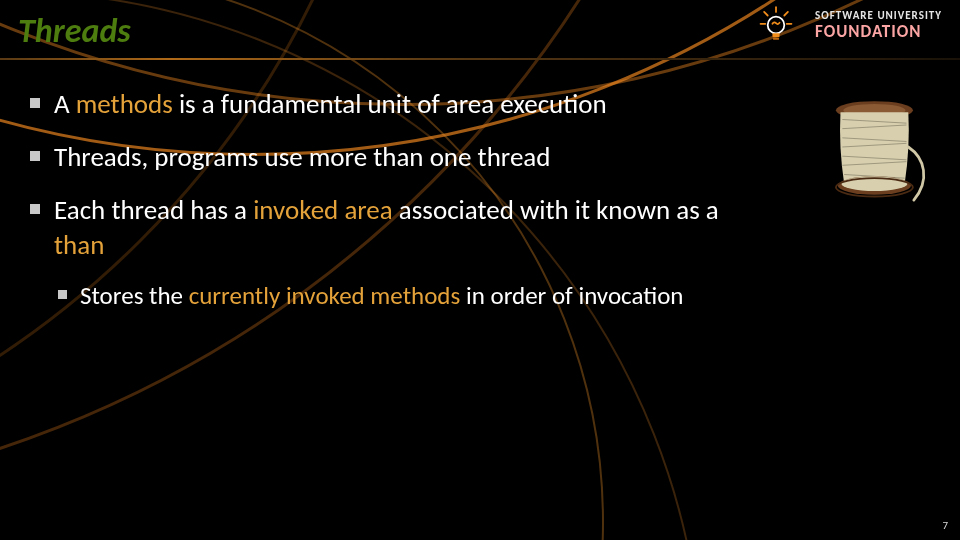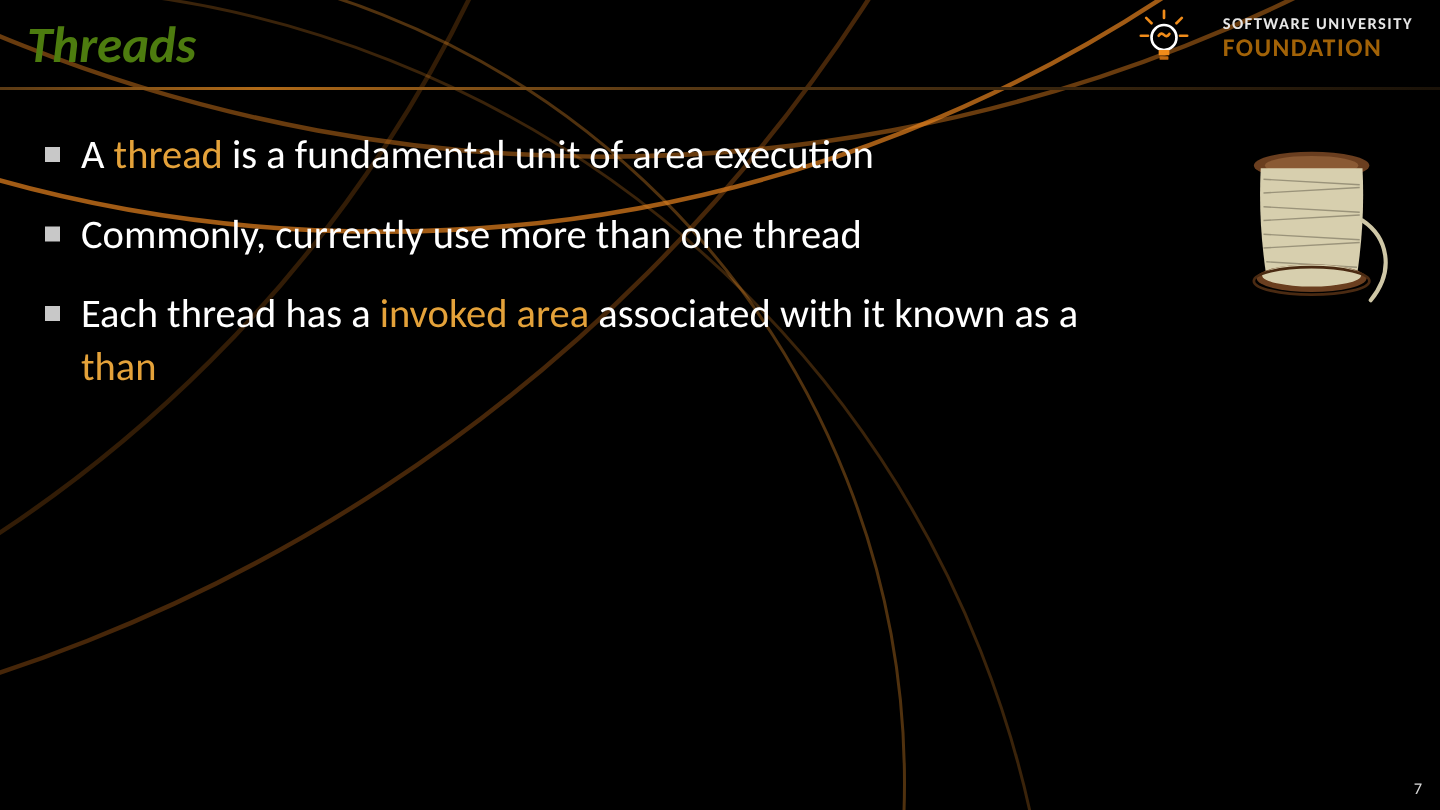--- a/index.html
+++ b/index.html
@@ -41,21 +41,21 @@
 
   .logo{
     position:absolute;
     right:18px;top:6px;
     display:flex;align-items:center;gap:20px;
     color:#f3f3f3;
   }
   .logo svg{width:38px;height:38px;display:block}
   .logo .text{line-height:1;}
   .logo .l1{font-size:11px;letter-spacing:1px;font-weight:600;color:#e6e6e6}
-  .logo .l2{font-size:17px;font-weight:800;letter-spacing:1px;color:#a16207;margin-top:2px}
+  .logo .l2{font-size:17px;font-weight:800;letter-spacing:1px;color:#fca5a5;margin-top:2px}
 
   .content{
     position:absolute;
     left:26px;top:86px;right:26px;
     font-size:27px;
     line-height:1.3;
   }
   .b1{
     position:relative;
     padding-left:28px;
@@ -143,28 +143,31 @@
     <ellipse cx="55" cy="102" rx="40" ry="10" fill="#6a3e1f"></ellipse>
     <ellipse cx="55" cy="100" rx="36" ry="8" fill="#d7cfae"></ellipse>
     <ellipse cx="55" cy="104" rx="42" ry="10" fill="none" stroke="#4a2a12" stroke-width="2"></ellipse>
     <path d="M92 60 C110 72 116 96 98 118" fill="none" stroke="#cfc7a6" stroke-width="3" stroke-linecap="round"></path>
   </svg>
 </div>
 
 <div class="content">
 
   <div class="b1">
-    <span>A </span><span class="hl">thread</span><span> is a fundamental unit of area execution</span>
+    <span>A </span><span class="hl">methods</span><span> is a fundamental unit of area execution</span>
   </div>
 
   <div class="b1">
-    <span>Commonly, currently use more than one thread</span>
+    <span>Threads, programs use more than one thread</span>
   </div>
 
   <div class="b1" style="padding-right:200px">
     <span>Each thread has a </span><span class="hl">invoked area</span><span> associated with it known as a </span><span class="hl">than</span>
   </div>
 
 
+  <div class="b2">
+    <span>Stores the </span><span class="hl">currently invoked methods</span><span> in order of invocation</span>
+  </div>
 
 </div>
 
 <div class="pagenum">7</div>
 
 </body></html>

